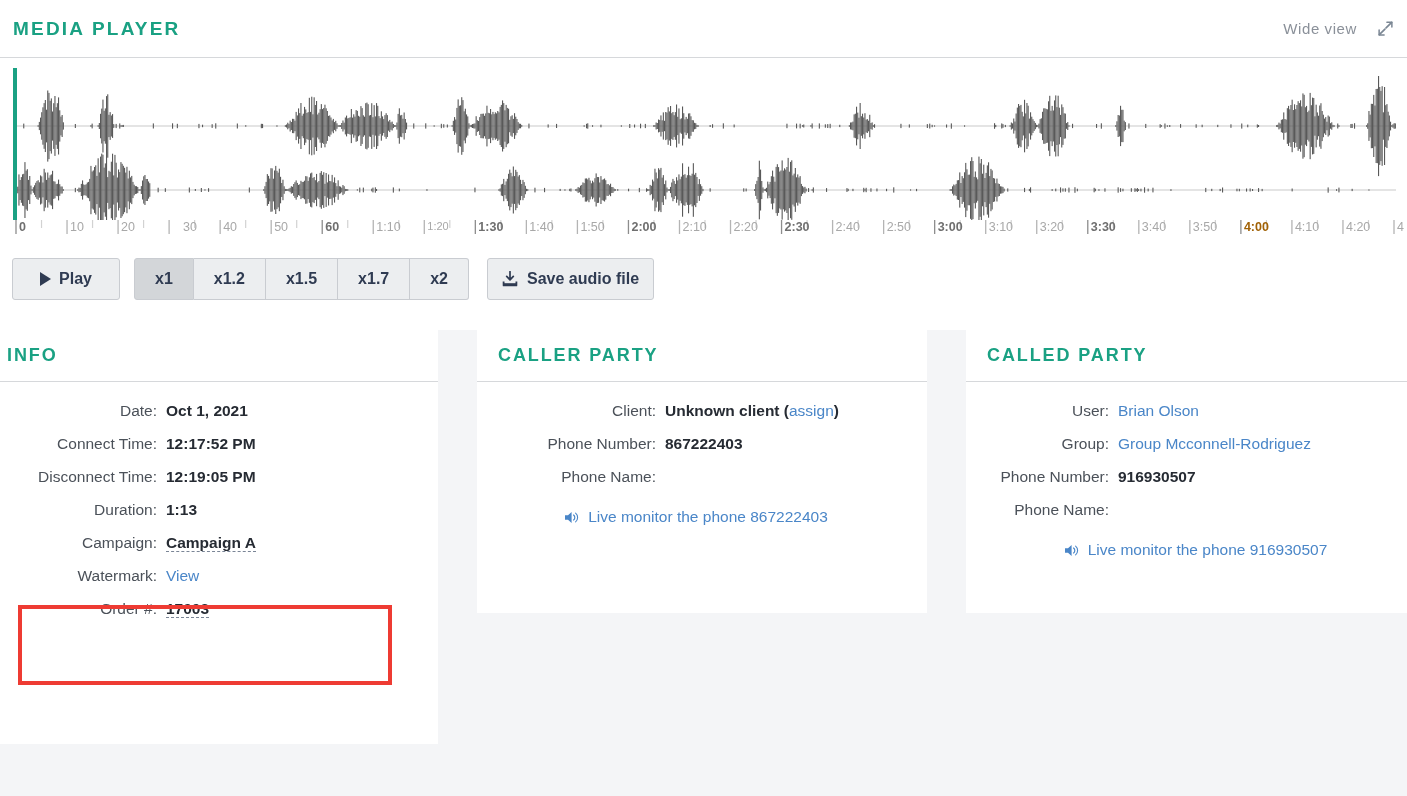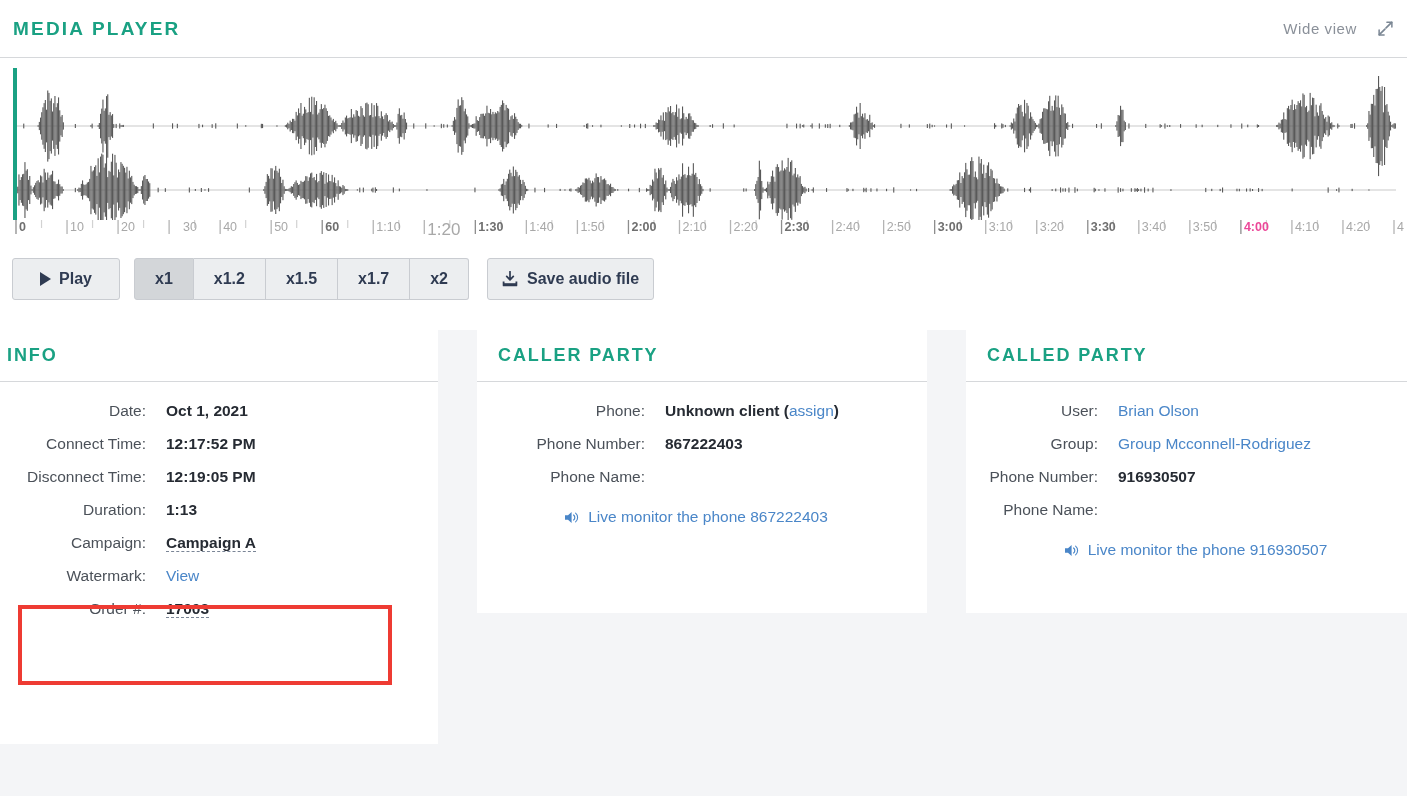--- a/index.html
+++ b/index.html
@@ -127,21 +127,21 @@
 
   .row {
     display: flex;
     align-items: baseline;
     margin-bottom: 15px;
   }
   .row-label {
     text-align: right;
     color: #4b5159;
     font-size: 15.5px;
-    padding-right: 20px;
+    padding-right: 9px;
   }
   .row-value {
     color: #262b33;
     font-size: 15.5px;
     font-weight: bold;
   }
   .panel-info .row-label   { width: 166px; }
   .panel-caller .row-label { width: 188px; }
   .panel-called .row-label { width: 152px; }
 
@@ -1208,37 +1208,37 @@
     </svg>
     <div id="timeline-labels" style="position:absolute;left:8px;top:152px;width:1391px;height:28px;">
         <div style="position: absolute; left: 11px; top: 10px; font-size: 12.5px; color: rgb(111, 111, 111); font-weight: bold; white-space: nowrap;">0</div>
         <div style="position: absolute; left: 62.037px; top: 10px; font-size: 12.5px; color: rgb(168, 168, 168); font-weight: normal; white-space: nowrap;">10</div>
         <div style="position: absolute; left: 113.074px; top: 10px; font-size: 12.5px; color: rgb(168, 168, 168); font-weight: normal; white-space: nowrap;">20</div>
         <div style="position: absolute; left: 164.111px; top: 10px; font-size: 12.5px; color: rgb(168, 168, 168); font-weight: normal; white-space: nowrap; margin-left: 11px;">30</div>
         <div style="position: absolute; left: 215.148px; top: 10px; font-size: 12.5px; color: rgb(168, 168, 168); font-weight: normal; white-space: nowrap;">40</div>
         <div style="position: absolute; left: 266.185px; top: 10px; font-size: 12.5px; color: rgb(168, 168, 168); font-weight: normal; white-space: nowrap;">50</div>
         <div style="position: absolute; left: 317.222px; top: 10px; font-size: 12.5px; color: rgb(111, 111, 111); font-weight: bold; white-space: nowrap;">60</div>
         <div style="position: absolute; left: 368.259px; top: 10px; font-size: 12.5px; color: rgb(168, 168, 168); font-weight: normal; white-space: nowrap;">1:10</div>
-        <div style="position: absolute; left: 419.296px; top: 10px; font-size: 17px; color: rgb(168, 168, 168); font-weight: normal; white-space: nowrap;">1:20</div>
+        <div style="position: absolute; left: 419.296px; top: 10px; font-size: 11px; color: rgb(168, 168, 168); font-weight: normal; white-space: nowrap;">1:20</div>
         <div style="position: absolute; left: 470.333px; top: 10px; font-size: 12.5px; color: rgb(111, 111, 111); font-weight: bold; white-space: nowrap;">1:30</div>
         <div style="position: absolute; left: 521.37px; top: 10px; font-size: 12.5px; color: rgb(168, 168, 168); font-weight: normal; white-space: nowrap;">1:40</div>
         <div style="position: absolute; left: 572.407px; top: 10px; font-size: 12.5px; color: rgb(168, 168, 168); font-weight: normal; white-space: nowrap;">1:50</div>
         <div style="position: absolute; left: 623.444px; top: 10px; font-size: 12.5px; color: rgb(111, 111, 111); font-weight: bold; white-space: nowrap;">2:00</div>
         <div style="position: absolute; left: 674.481px; top: 10px; font-size: 12.5px; color: rgb(168, 168, 168); font-weight: normal; white-space: nowrap;">2:10</div>
         <div style="position: absolute; left: 725.519px; top: 10px; font-size: 12.5px; color: rgb(168, 168, 168); font-weight: normal; white-space: nowrap;">2:20</div>
         <div style="position: absolute; left: 776.556px; top: 10px; font-size: 12.5px; color: rgb(111, 111, 111); font-weight: bold; white-space: nowrap;">2:30</div>
         <div style="position: absolute; left: 827.593px; top: 10px; font-size: 12.5px; color: rgb(168, 168, 168); font-weight: normal; white-space: nowrap;">2:40</div>
         <div style="position: absolute; left: 878.63px; top: 10px; font-size: 12.5px; color: rgb(168, 168, 168); font-weight: normal; white-space: nowrap;">2:50</div>
         <div style="position: absolute; left: 929.667px; top: 10px; font-size: 12.5px; color: rgb(111, 111, 111); font-weight: bold; white-space: nowrap;">3:00</div>
         <div style="position: absolute; left: 980.704px; top: 10px; font-size: 12.5px; color: rgb(168, 168, 168); font-weight: normal; white-space: nowrap;">3:10</div>
         <div style="position: absolute; left: 1031.74px; top: 10px; font-size: 12.5px; color: rgb(168, 168, 168); font-weight: normal; white-space: nowrap;">3:20</div>
         <div style="position: absolute; left: 1082.78px; top: 10px; font-size: 12.5px; color: rgb(111, 111, 111); font-weight: bold; white-space: nowrap;">3:30</div>
         <div style="position: absolute; left: 1133.81px; top: 10px; font-size: 12.5px; color: rgb(168, 168, 168); font-weight: normal; white-space: nowrap;">3:40</div>
         <div style="position: absolute; left: 1184.85px; top: 10px; font-size: 12.5px; color: rgb(168, 168, 168); font-weight: normal; white-space: nowrap;">3:50</div>
-        <div style="position: absolute; left: 1235.89px; top: 10px; font-size: 12.5px; color: #ec4899; font-weight: bold; white-space: nowrap;">4:00</div>
+        <div style="position: absolute; left: 1235.89px; top: 10px; font-size: 12.5px; color: #a16207; font-weight: bold; white-space: nowrap;">4:00</div>
         <div style="position: absolute; left: 1286.93px; top: 10px; font-size: 12.5px; color: rgb(168, 168, 168); font-weight: normal; white-space: nowrap;">4:10</div>
         <div style="position: absolute; left: 1337.96px; top: 10px; font-size: 12.5px; color: rgb(168, 168, 168); font-weight: normal; white-space: nowrap;">4:20</div>
         <div style="position: absolute; left: 1389px; top: 10px; font-size: 12.5px; color: rgb(168, 168, 168); font-weight: normal; white-space: nowrap;">4</div>
       </div>
   </div>
 
   <div class="controls">
     <div class="btn btn-play">
       <span class="play-tri"></span>
       <span>Play</span>
@@ -1299,21 +1299,21 @@
       </div>
     <div class="highlight-box" style="left:18px; top:275px; width:374px; height:80px;"></div>
   </div>
 
   <div class="panel panel-caller">
     <div class="panel-header">
       <span class="panel-title">CALLER PARTY</span>
     </div>
     <div class="panel-body">
       <div class="row">
-        <div class="row-label">Phone:</div>
+        <div class="row-label">Client:</div>
         <div class="row-value">
           <span>Unknown client (</span><a class="link">assign</a><span>)</span>
         </div>
       </div>
       <div class="row">
         <div class="row-label">Phone Number:</div>
         <div class="row-value">867222403</div>
       </div>
       <div class="row">
         <div class="row-label">Phone Name:</div>

